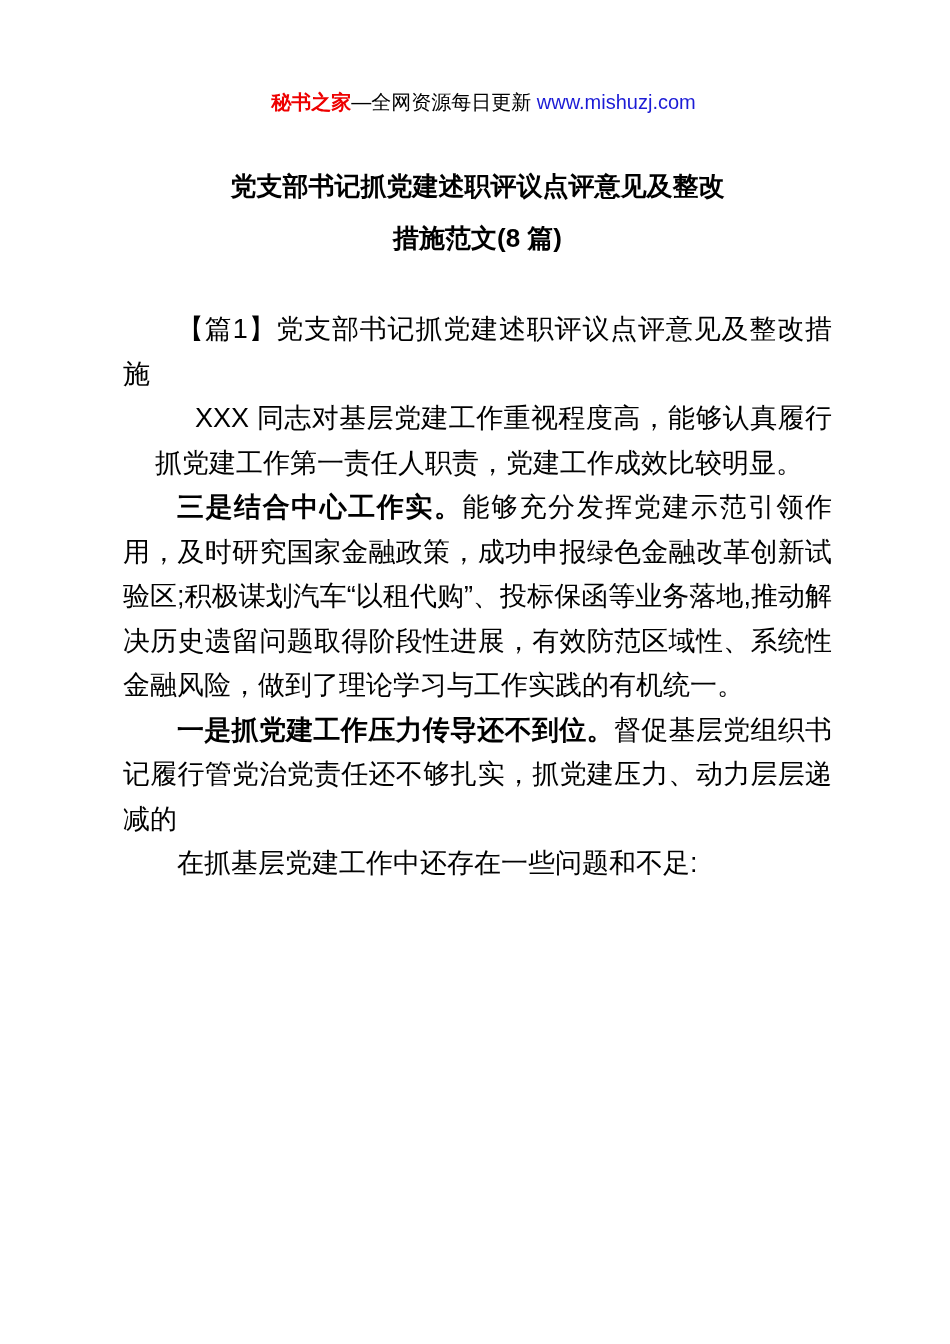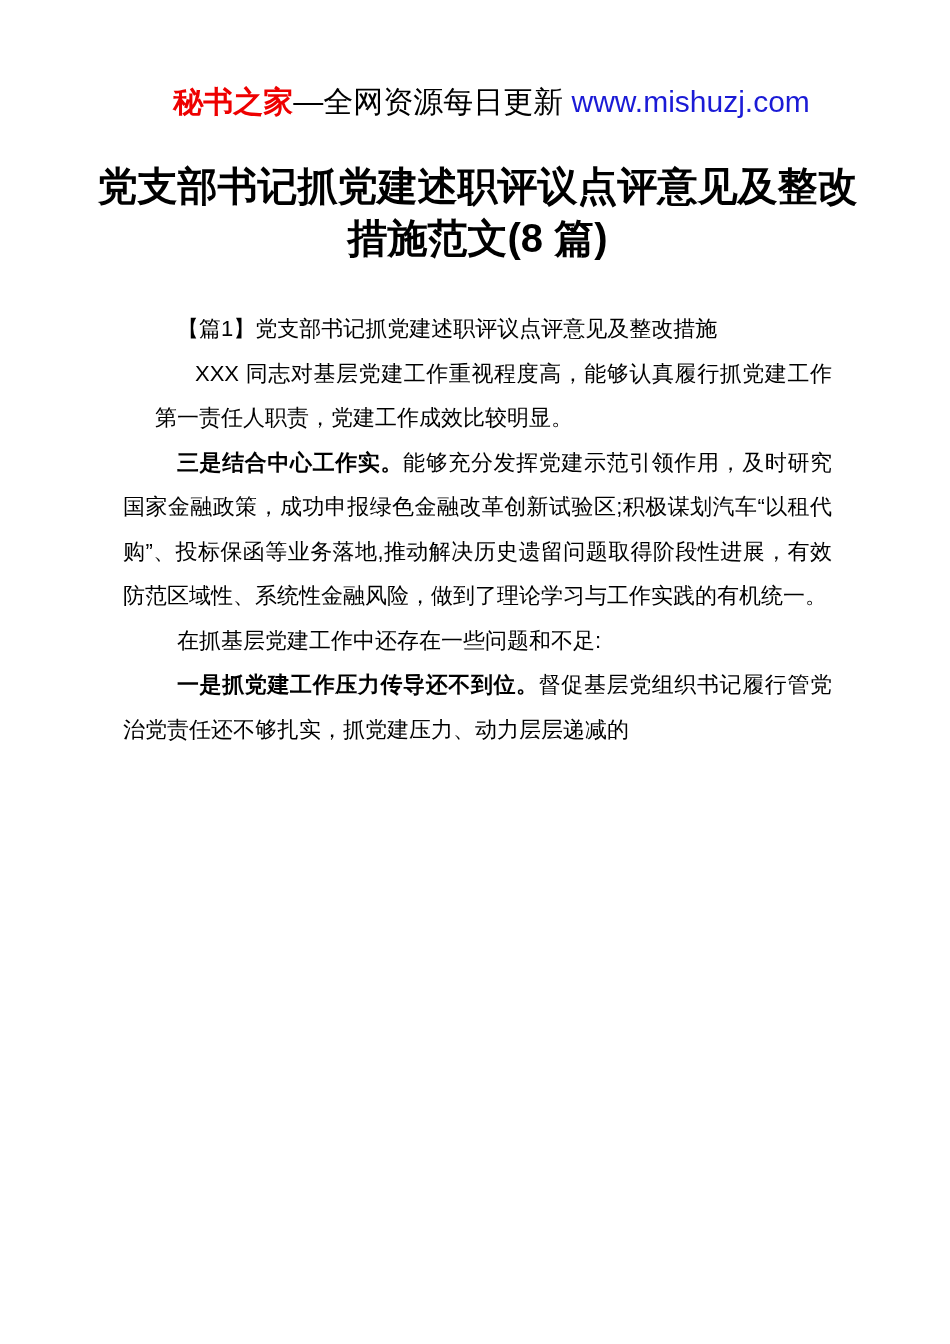--- a/index.html
+++ b/index.html
@@ -12,24 +12,24 @@
     width: 950px;
     height: 1344px;
     background: #ffffff;
     font-family: "Liberation Sans", "DejaVu Sans", sans-serif;
     color: #000000;
     overflow: hidden;
   }
   .site-header {
     position: absolute;
     top: 86px;
-    left: 137px;
+    left: 129px;
     width: 709px;
     text-align: center;
-    font-size: 30px;
+    font-size: 20px;
     line-height: 32px;
     white-space: nowrap;
   }
   .site-brand {
     color: #ee0000;
     font-weight: bold;
   }
   .site-tagline {
     color: #000000;
   }
@@ -38,31 +38,31 @@
     text-decoration: none;
     cursor: pointer;
   }
   .doc-title {
     position: absolute;
     top: 160px;
     left: 70px;
     width: 815px;
     margin: 0;
     text-align: center;
-    font-size: 40px;
+    font-size: 26px;
     line-height: 52px;
     font-weight: bold;
     color: #000000;
   }
   .content {
     position: absolute;
     top: 307px;
     left: 123px;
     width: 709px;
-    font-size: 22px;
+    font-size: 27px;
     line-height: 44.5px;
     text-align: justify;
     color: #000000;
   }
   .content p {
     margin: 0;
     padding: 0;
     text-indent: 54px;
   }
   .content p.small-indent {
@@ -84,17 +84,17 @@
 
   <h1 class="doc-title">
     <span>党支部书记抓党建述职评议点评意见及整改</span><br>
     <span>措施范文(8 篇)</span>
   </h1>
 
   <div class="content">
     <p><span>【篇1】党支部书记抓党建述职评议点评意见及整改措施</span></p>
     <p class="small-indent"><span>XXX 同志对基层党建工作重视程度高，能够认真履行抓党建工作第一责任人职责，党建工作成效比较明显。</span></p>
     <p><span class="lead">三是结合中心工作实。</span><span>能够充分发挥党建示范引领作用，及时研究国家金融政策，成功申报绿色金融改革创新试验区;积极谋划汽车“以租代购”、投标保函等业务落地,推动解决历史遗留问题取得阶段性进展，有效防范区域性、系统性金融风险，做到了理论学习与工作实践的有机统一。</span></p>
+    <p><span class="lead">一是抓党建工作压力传导还不到位。</span><span>督促基层党组织书记履行管党治党责任还不够扎实，抓党建压力、动力层层递减的</span></p>
     <p><span>在抓基层党建工作中还存在一些问题和不足:</span></p>
-    <p><span class="lead">一是抓党建工作压力传导还不到位。</span><span>督促基层党组织书记履行管党治党责任还不够扎实，抓党建压力、动力层层递减的</span></p>
   </div>
 
 </div>
 
 </body></html>

